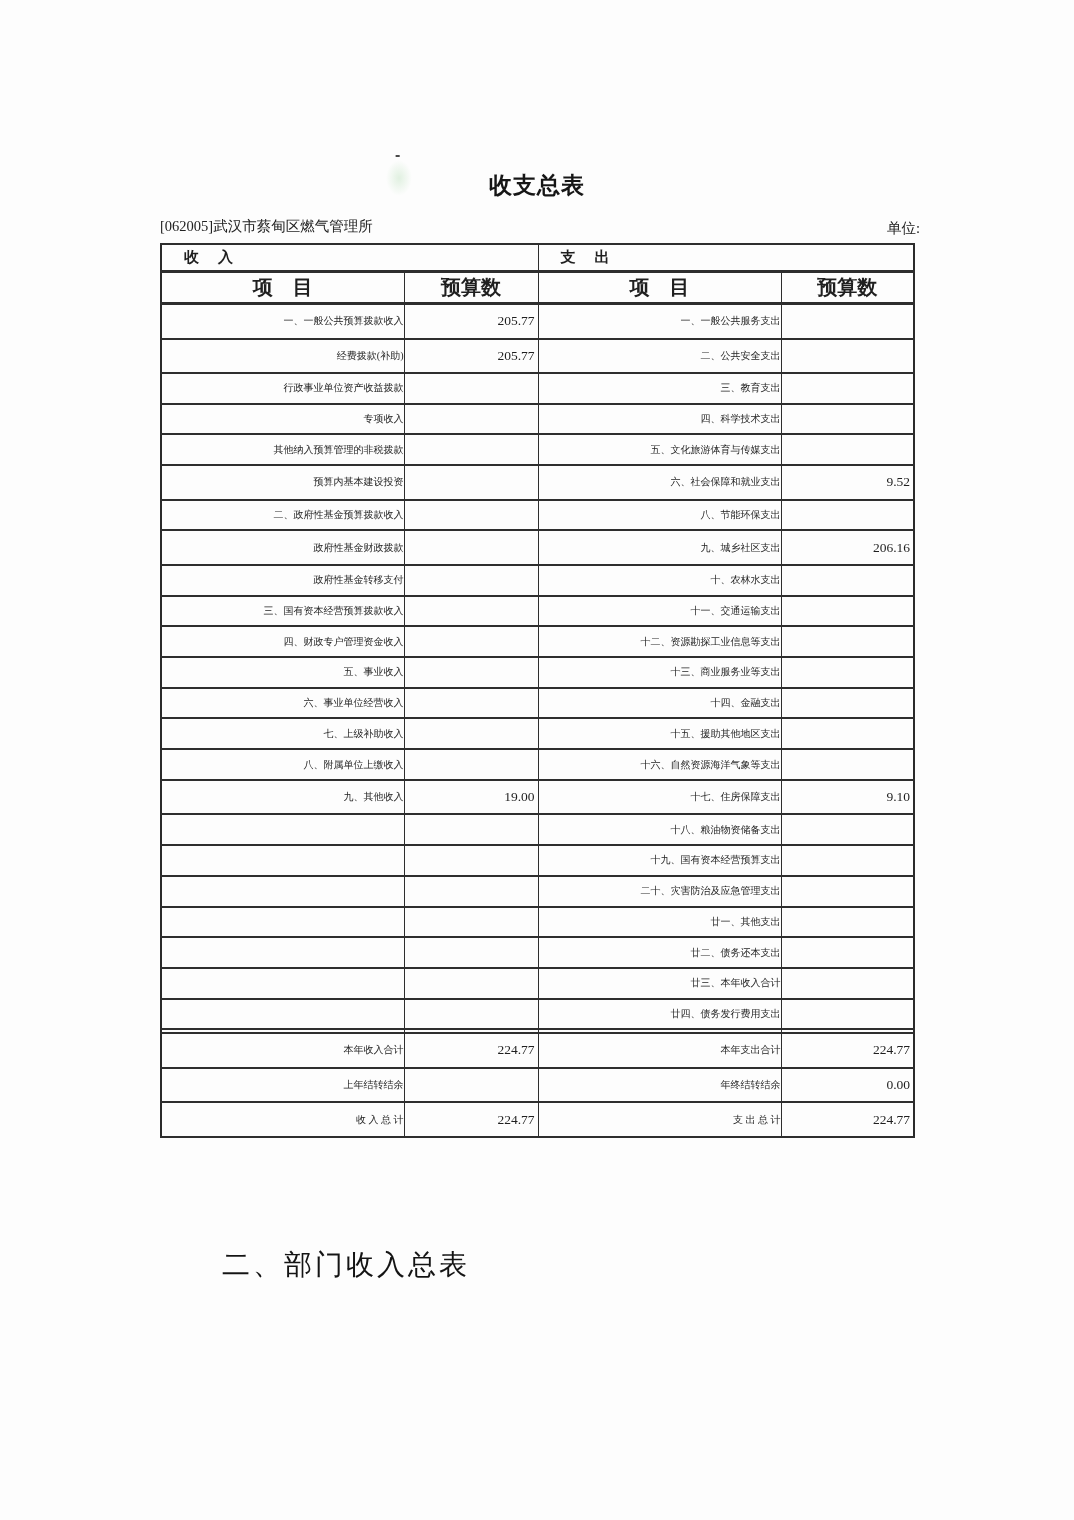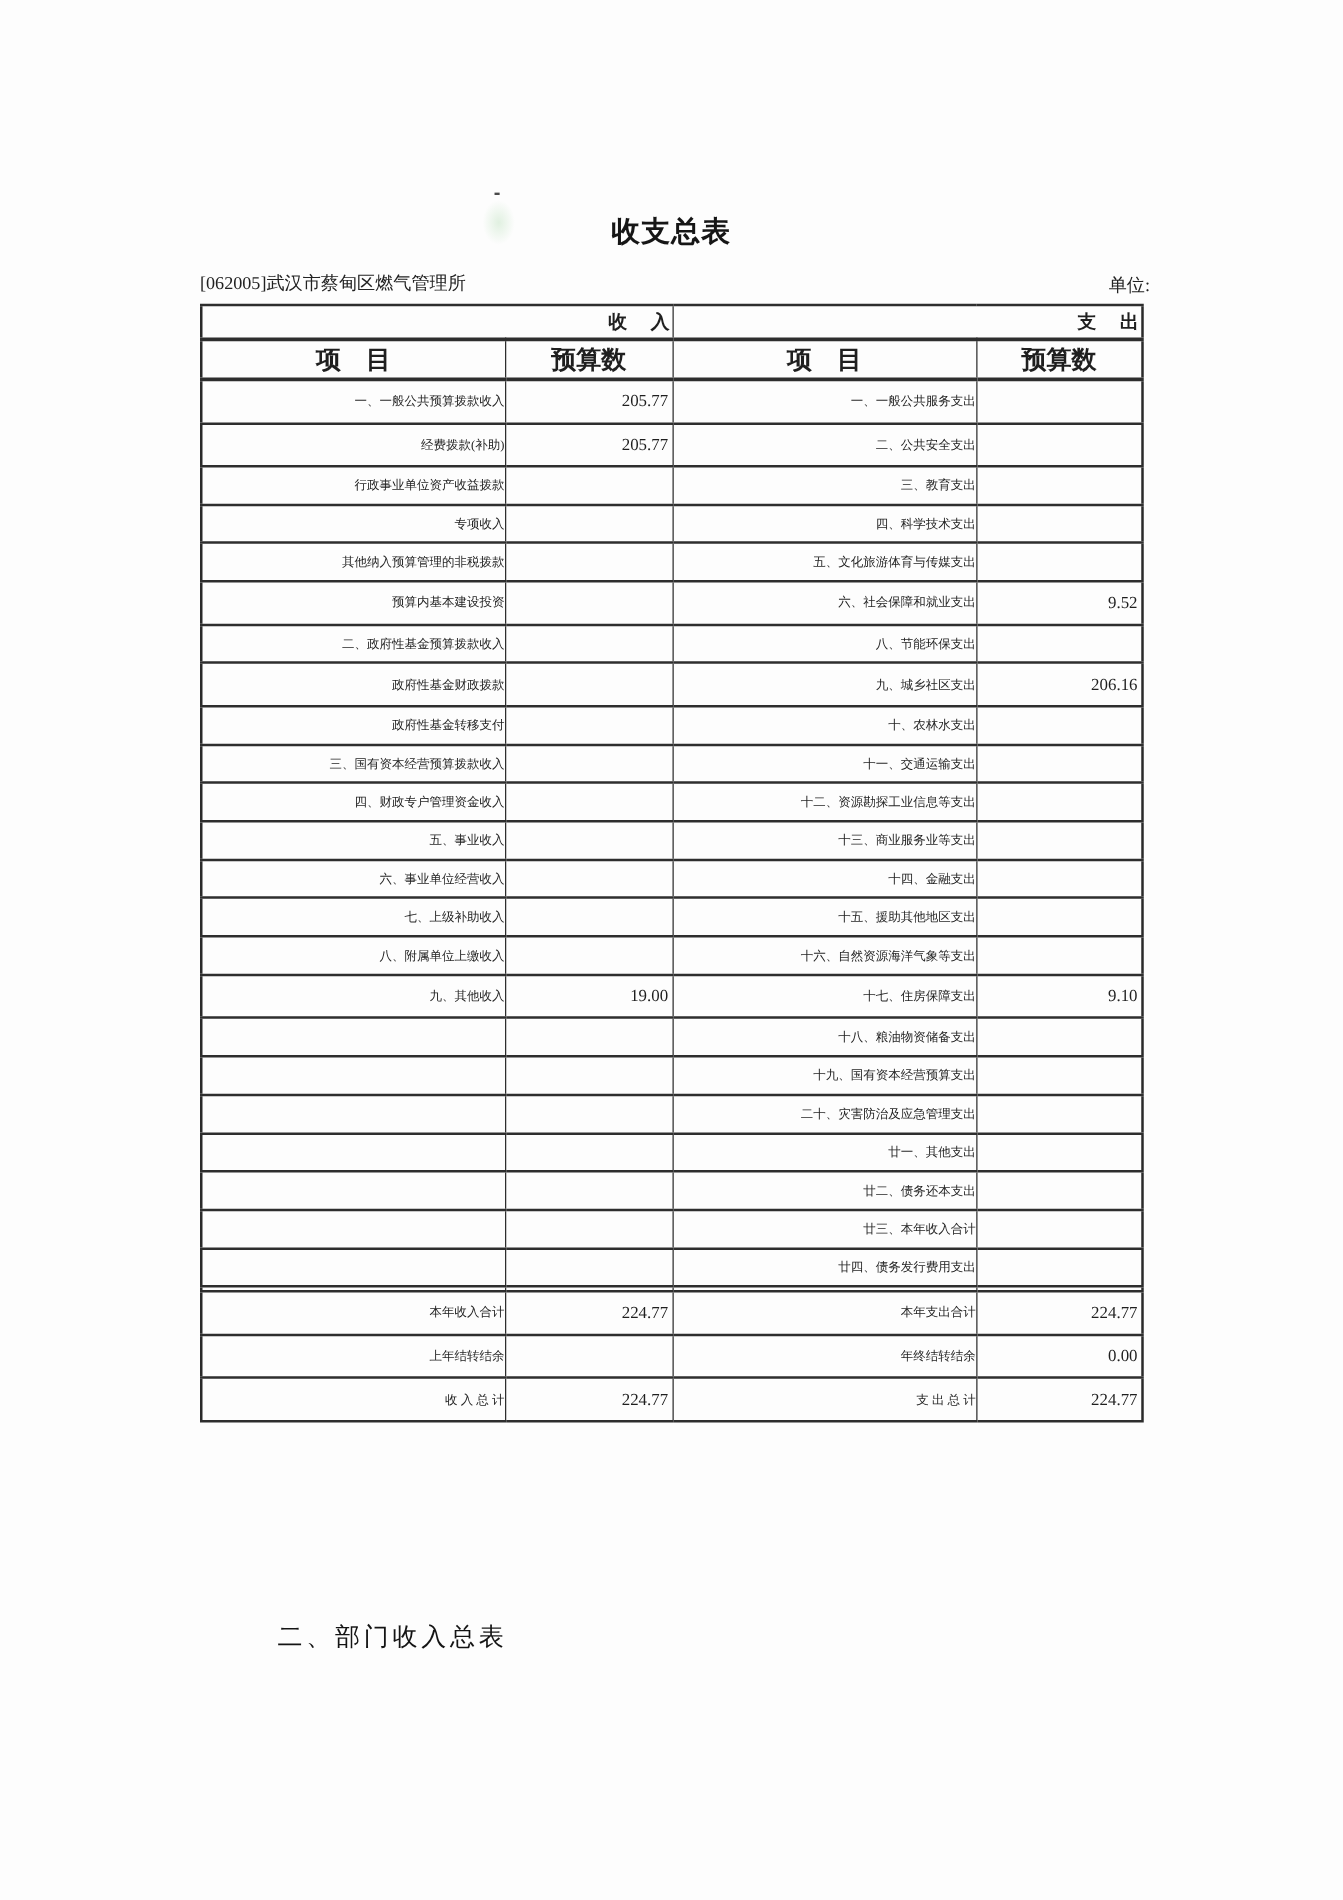--- a/index.html
+++ b/index.html
@@ -51,33 +51,33 @@
     border-right: 1px solid #2e2e2e;
     border-top: 2px solid #2e2e2e;
     border-bottom: 2px solid #2e2e2e;
     overflow: hidden; white-space: nowrap;
     font-weight: normal;
     color: #1f1f1f;
   }
   .budget-table { border: 2px solid #2a2a2a; }
   .budget-table thead th { border-bottom-width: 3px; }
   .row-section th {
-    height: 27px; text-align: right;
-    font-size: 15px; font-weight: 600; letter-spacing: 2px;
+    height: 27px; text-align: left;
+    font-size: 15px; font-weight: 600; letter-spacing: 2px; padding-left: 22px;
   }
   .row-colheads th {
     height: 32px; text-align: center;
     font-size: 20px; font-weight: 600;
   }
   .cell-item  { text-align: right;  padding-left: 20px;  font-size: 10px; }
   .cell-value { text-align: right; padding-right: 3px; font-size: 13.5px; padding-left: 32px; }
 
   .footer-heading {
-    position: absolute; left: 222px; top: 1296px;
-    font-size: 20px; color: #141414; letter-spacing: 3px;
+    position: absolute; left: 222px; top: 1246px;
+    font-size: 28px; color: #141414; letter-spacing: 3px;
   }
 </style>
 </head>
 <body>
 
 <div class="page">
 
   <span class="artifact-dash">-</span>
   <div class="artifact-smudge"></div>
 

